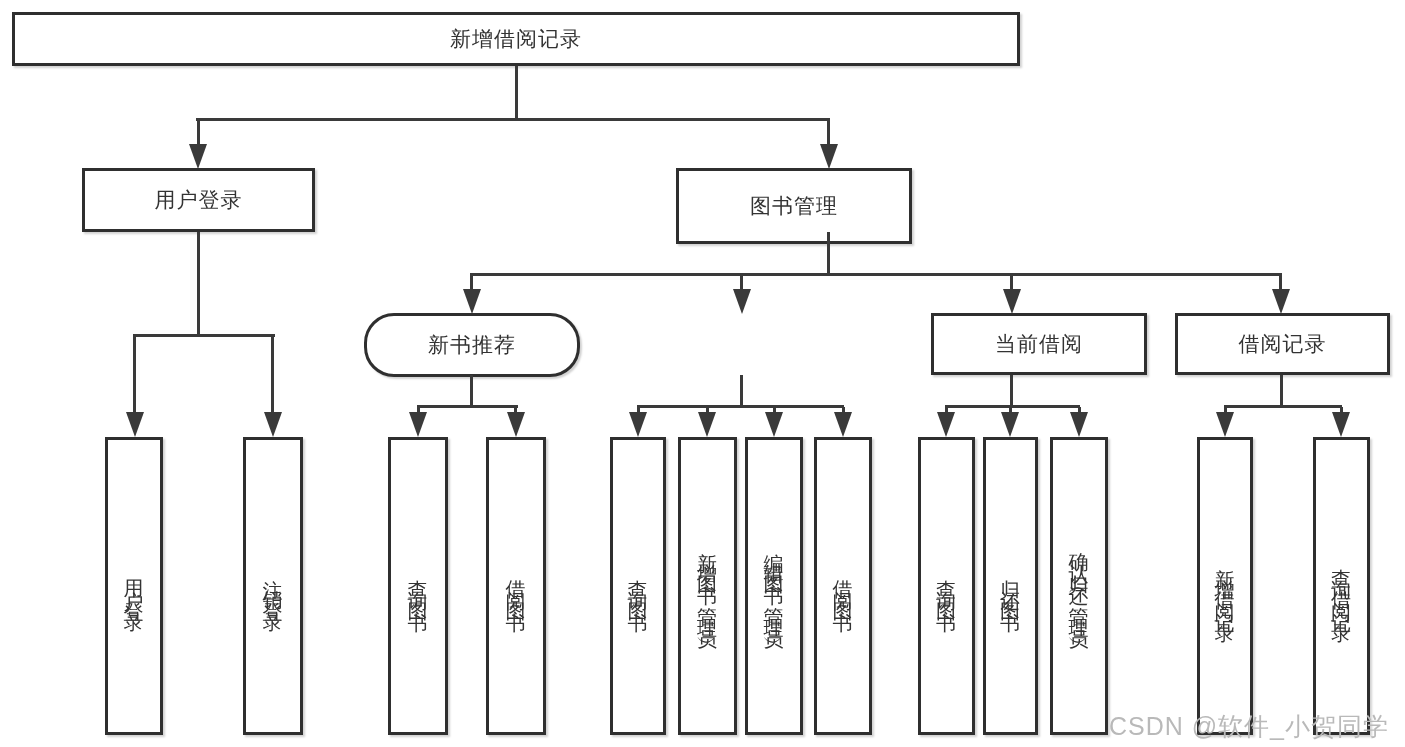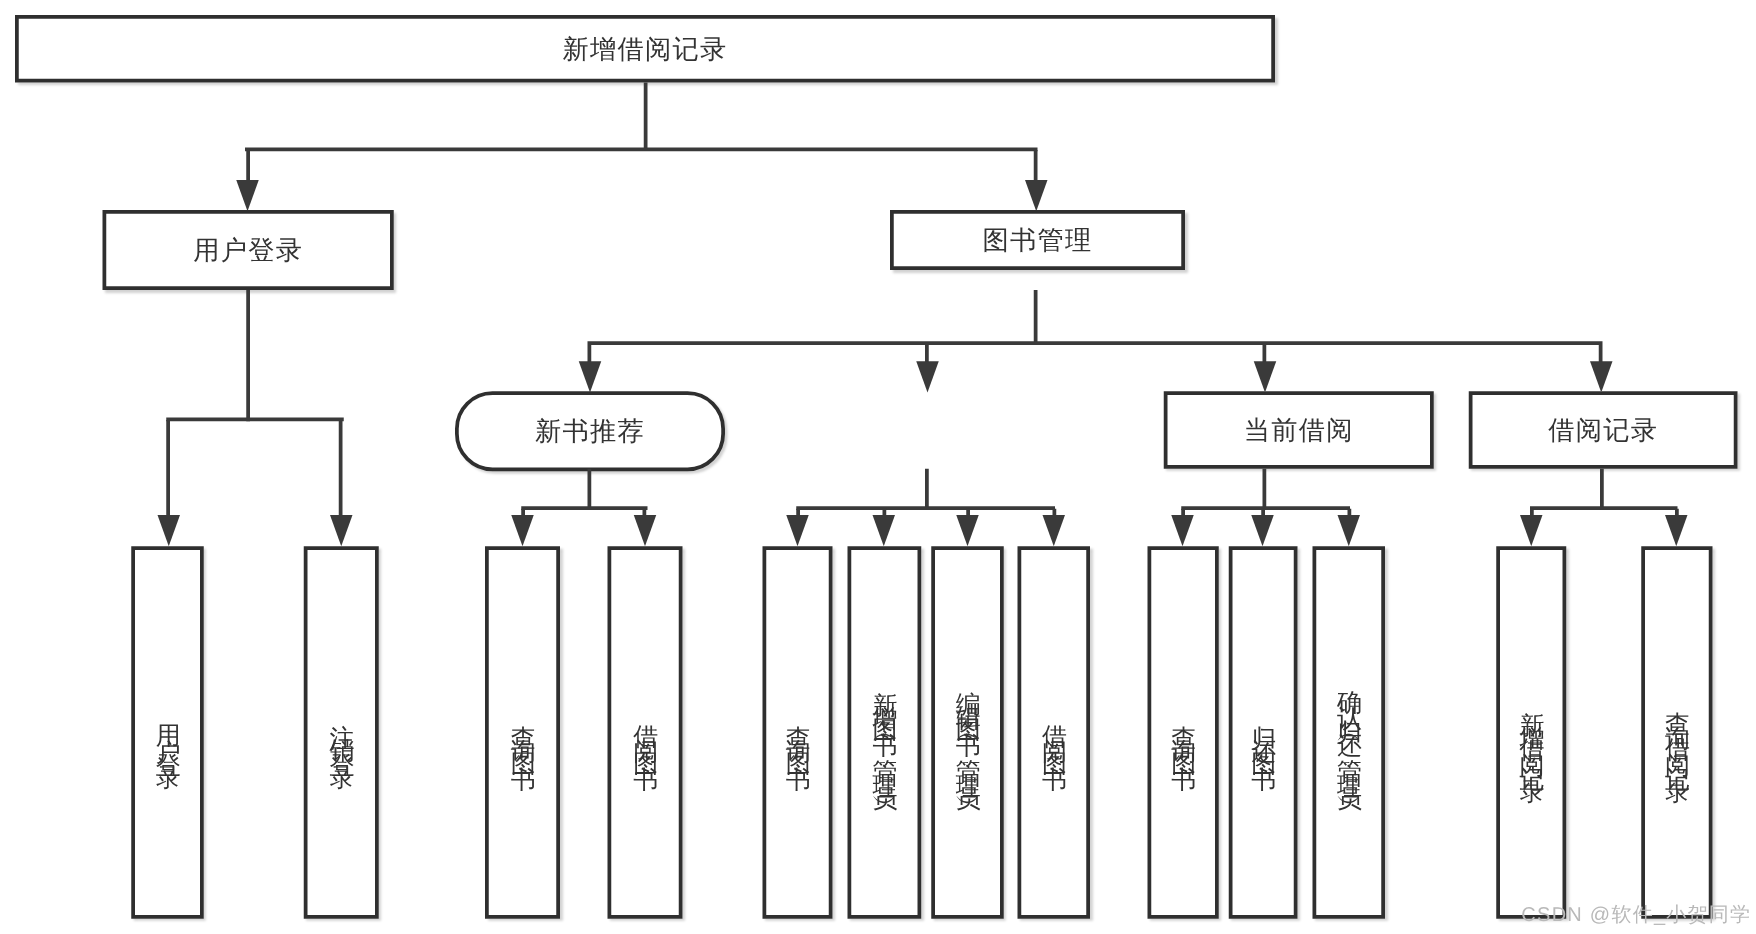--- a/index.html
+++ b/index.html
@@ -18,21 +18,21 @@
     writing-mode:vertical-rl;font-size:20px;letter-spacing:11px;color:#333333;
     line-height:1;white-space:nowrap;
   }
   .line{position:absolute;background:#3a3a3a;}
   .arrow{
     position:absolute;width:0;height:0;
     border-left:9px solid transparent;border-right:9px solid transparent;
     border-top:25px solid #3a3a3a;
   }
   .watermark{
-    position:absolute;right:4px;bottom:4px;font-size:16px;color:#b9b9b9;
+    position:absolute;right:16px;bottom:4px;font-size:25px;color:#b9b9b9;
     letter-spacing:1px;z-index:10;white-space:nowrap;margin-left:44px;
   }
 </style>
 </head>
 <body>
 
 <div id="canvas">
 
   <div class="box" style="left:12px;top:12px;width:1008px;height:54px;">
     <span class="hlabel">新增借阅记录</span>
@@ -41,21 +41,21 @@
   <div class="line" style="left:515px;top:66px;width:3px;height:54px;"></div>
   <div class="line" style="left:196px;top:118px;width:634px;height:3px;"></div>
   <div class="line" style="left:197px;top:120px;width:3px;height:26px;"></div>
   <div class="arrow" style="left:189px;top:144px;"></div>
   <div class="line" style="left:827px;top:120px;width:3px;height:26px;"></div>
   <div class="arrow" style="left:820px;top:144px;"></div>
 
   <div class="box" style="left:82px;top:168px;width:233px;height:64px;">
     <span class="hlabel">用户登录</span>
   </div>
-  <div class="box" style="left:712px;top:168px;width:236px;height:48px;font-family:Liberation Serif, serif;">
+  <div class="box" style="left:676px;top:168px;width:236px;height:76px;font-family:Liberation Serif, serif;">
     <span class="hlabel">图书管理</span>
   </div>
 
   <div class="line" style="left:197px;top:232px;width:3px;height:105px;"></div>
   <div class="line" style="left:133px;top:334px;width:142px;height:3px;"></div>
   <div class="line" style="left:133px;top:336px;width:3px;height:78px;"></div>
   <div class="arrow" style="left:126px;top:412px;"></div>
   <div class="line" style="left:271px;top:336px;width:3px;height:78px;"></div>
   <div class="arrow" style="left:264px;top:412px;"></div>
 

